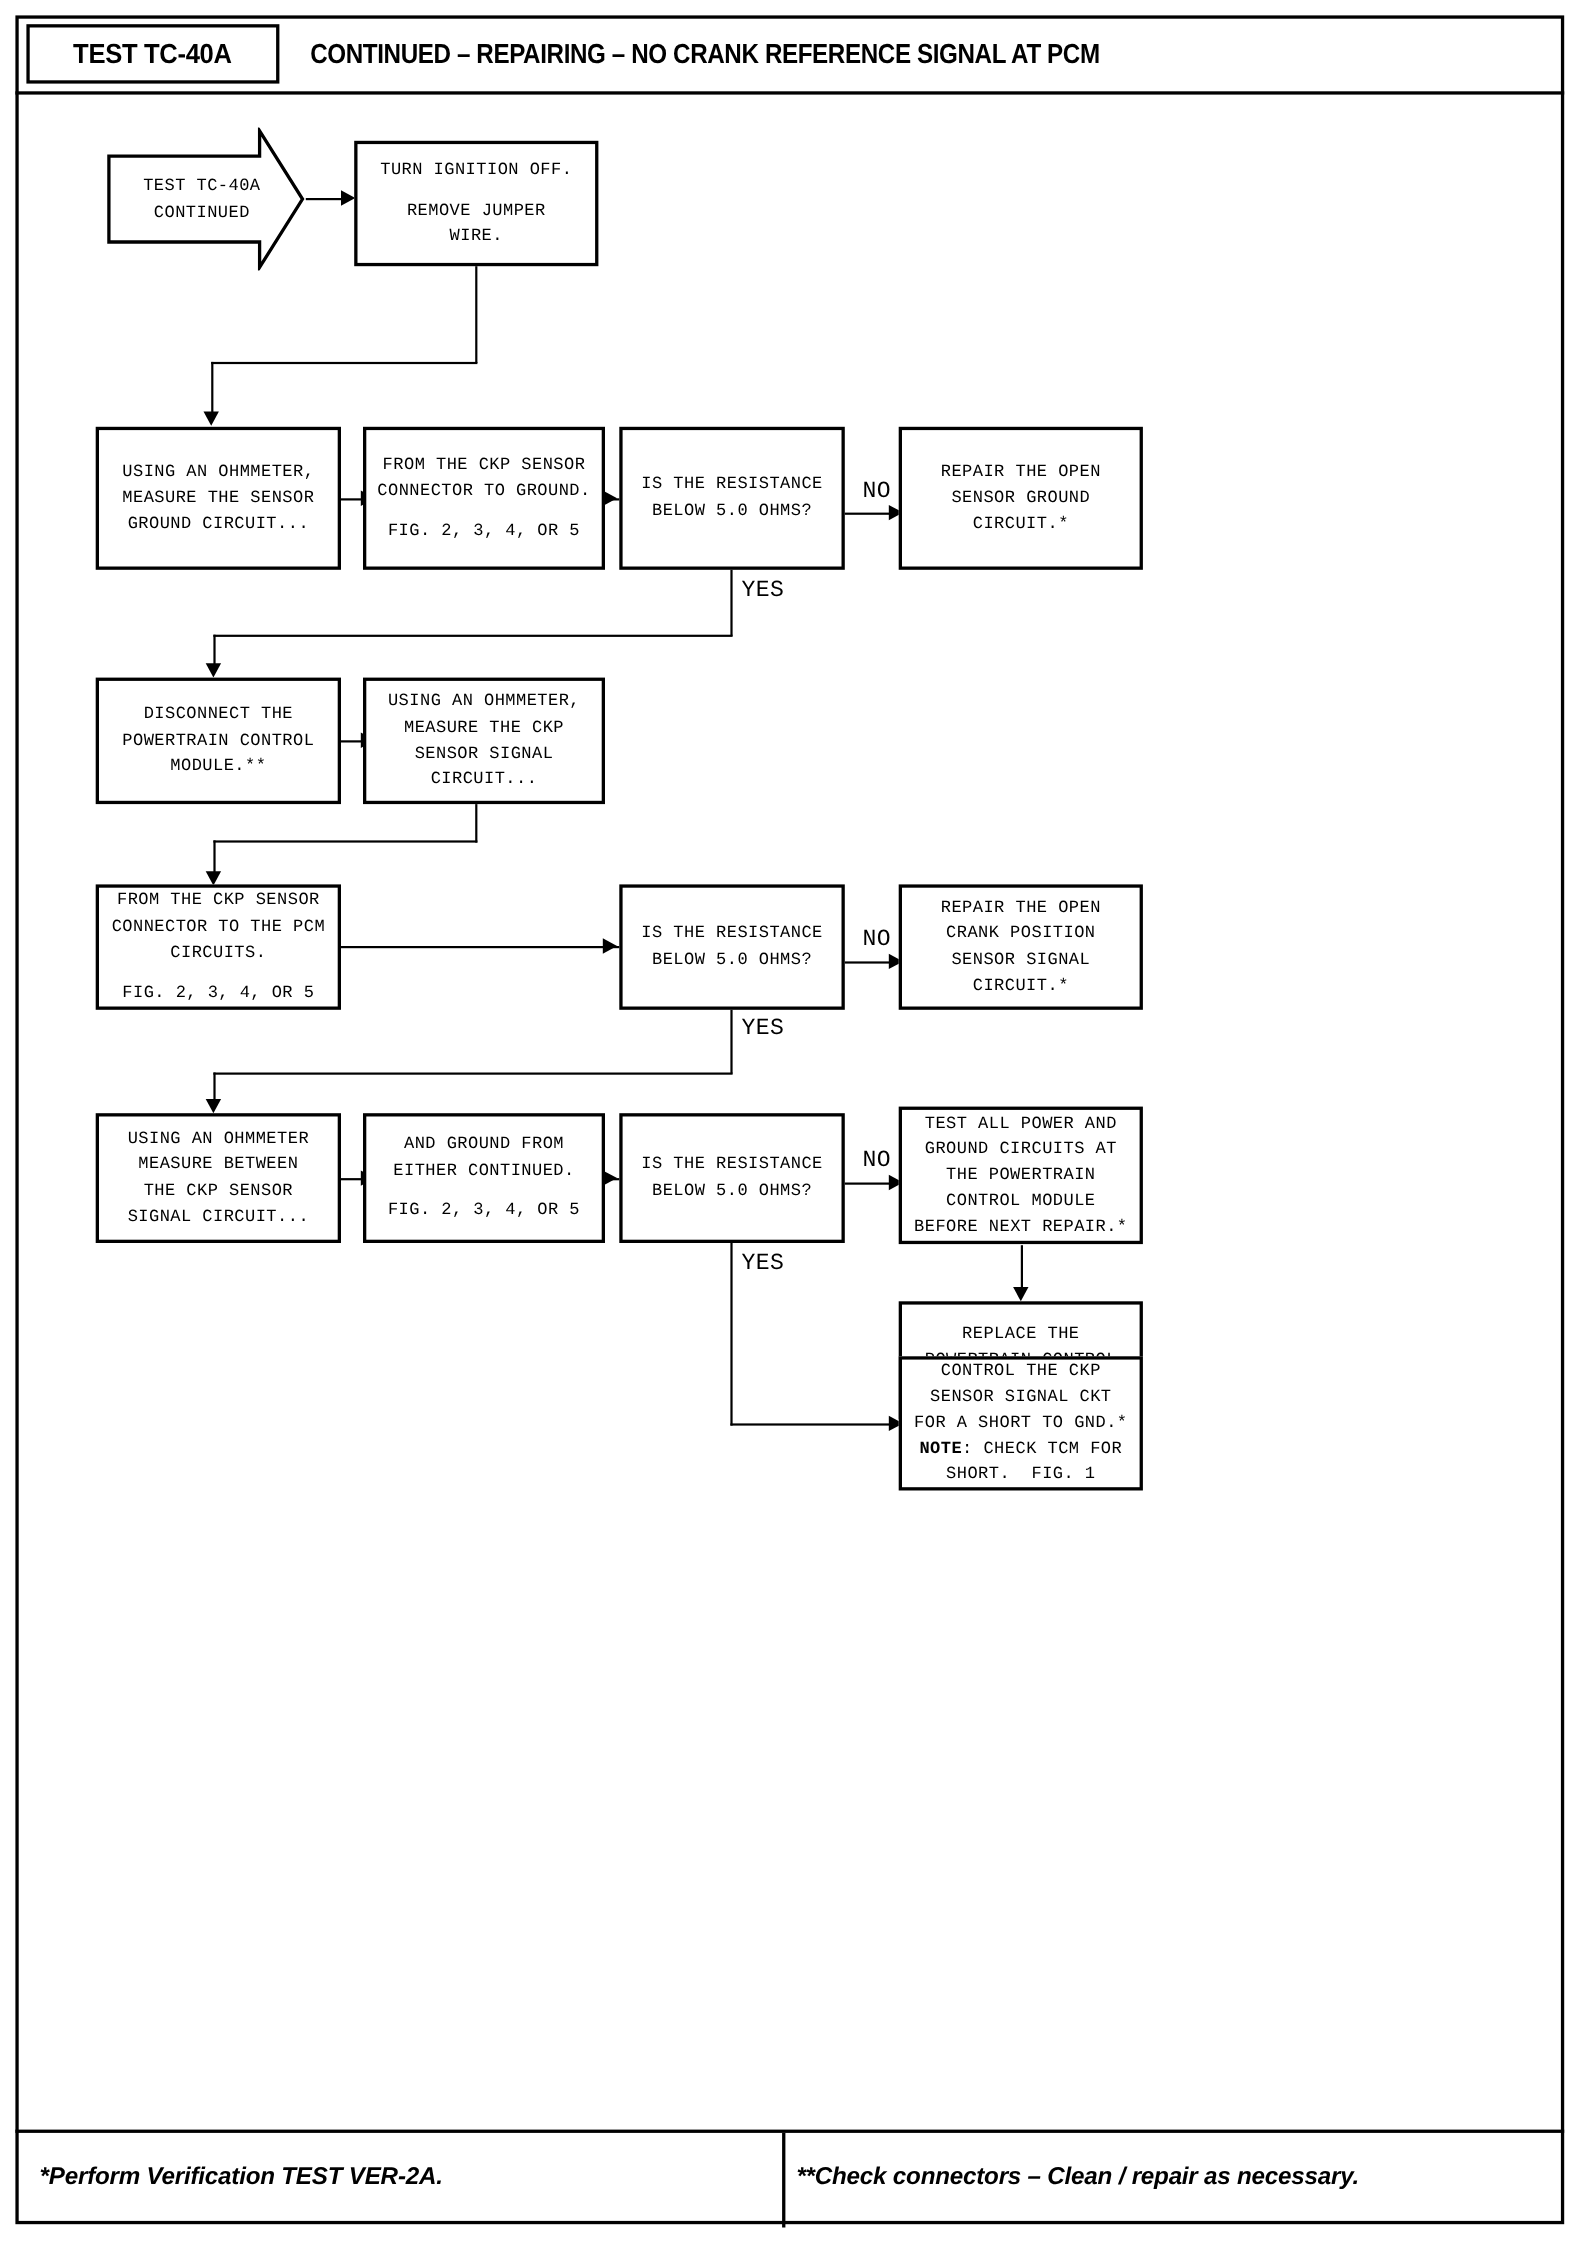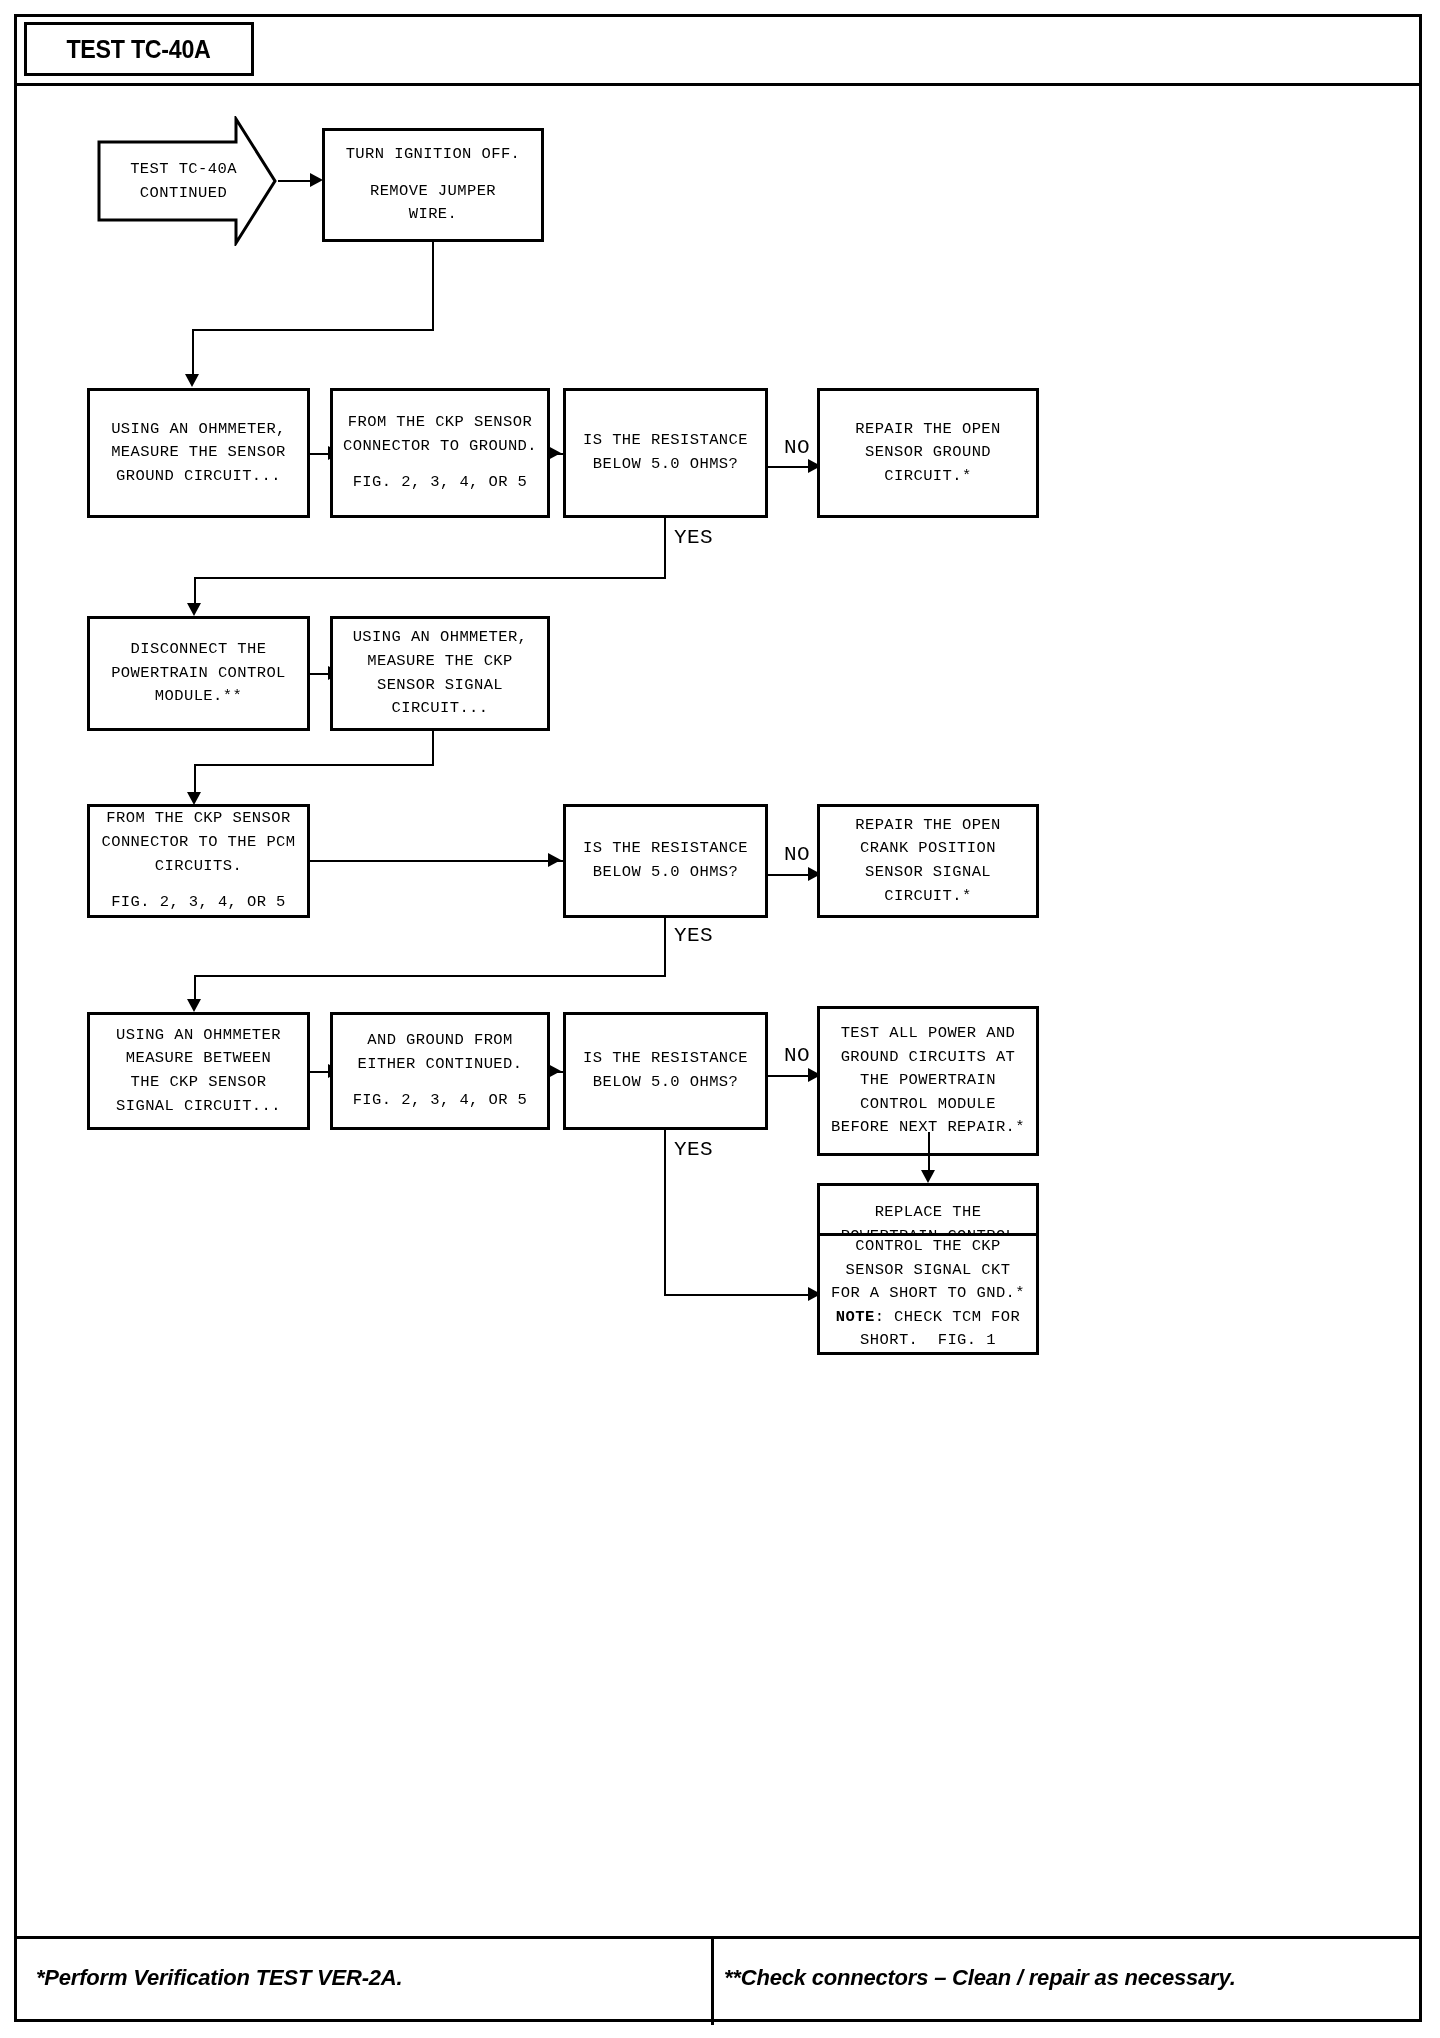--- a/index.html
+++ b/index.html
@@ -58,20 +58,23 @@
 </head>
 <body>
 
 <div class="page">
 
   <div class="outer-frame"></div>
 
   <div class="header-bar">
     <div class="header-code">
       <span>TEST TC-40A</span>
+    </div>
+    <div class="header-title">
+      <span>CONTINUED – REPAIRING – NO CRANK REFERENCE SIGNAL AT PCM</span>
     </div>
   </div>
 
   <div class="canvas">
 
     <div class="startblock" style="left:82px;top:30px;width:182px;height:130px;">
       <svg width="182" height="130" viewBox="0 0 182 130">
         <polygon points="3,26 140,26 140,3 179,65 140,127 140,104 3,104" fill="#ffffff" stroke="#000000" stroke-width="3" stroke-linejoin="miter"></polygon>
       </svg>
       <div class="stext">
@@ -211,21 +214,21 @@
 
     <div class="fbox" style="left:549px;top:926px;width:205px;height:118px;">
       <div class="ln">IS THE RESISTANCE</div>
       <div class="ln">BELOW 5.0 OHMS?</div>
     </div>
 
     <div class="blabel" style="left:770px;top:958px;">NO</div>
     <div class="ln-h" style="left:754px;top:989px;width:48px;"></div>
     <div class="ah ah-r" style="left:794px;top:982px;"></div>
 
-    <div class="fbox" style="left:803px;top:920px;width:222px;height:150px;">
+    <div class="fbox" style="left:803px;top:920px;width:222px;height:125px;">
       <div class="ln">TEST ALL POWER AND</div>
       <div class="ln">GROUND CIRCUITS AT</div>
       <div class="ln">THE POWERTRAIN</div>
       <div class="ln">CONTROL MODULE</div>
       <div class="ln">BEFORE NEXT REPAIR.*</div>
     </div>
 
     <div class="ln-v" style="left:914px;top:1046px;height:42px;"></div>
     <div class="ah ah-d" style="left:907px;top:1084px;"></div>
 

